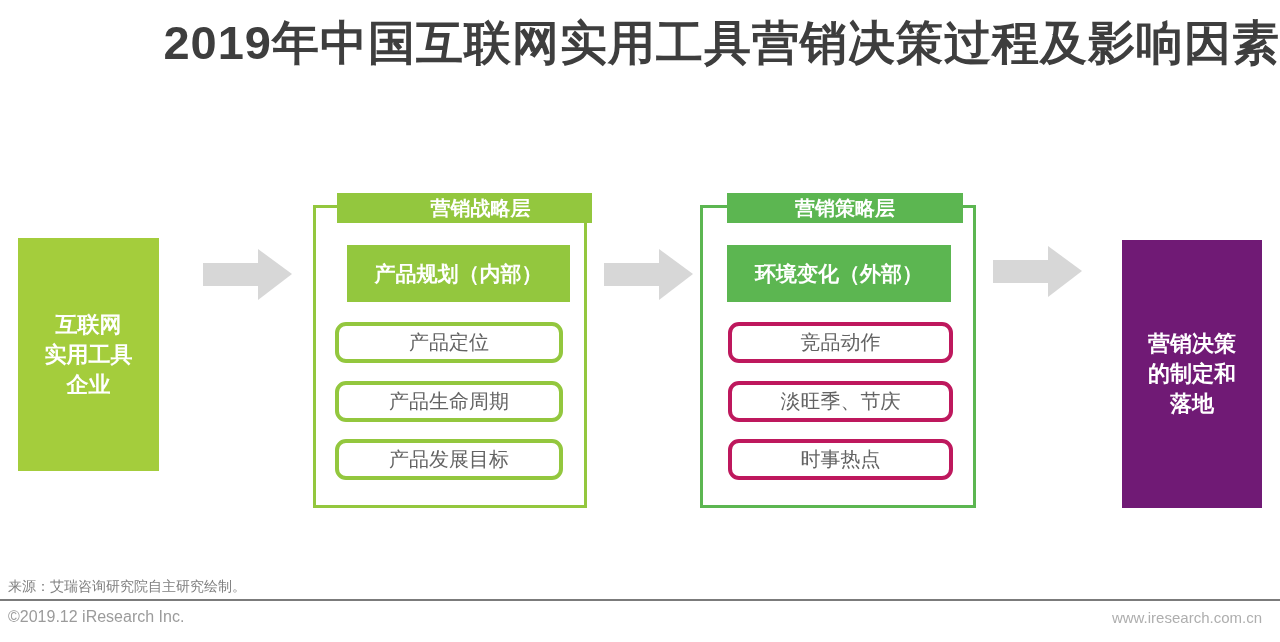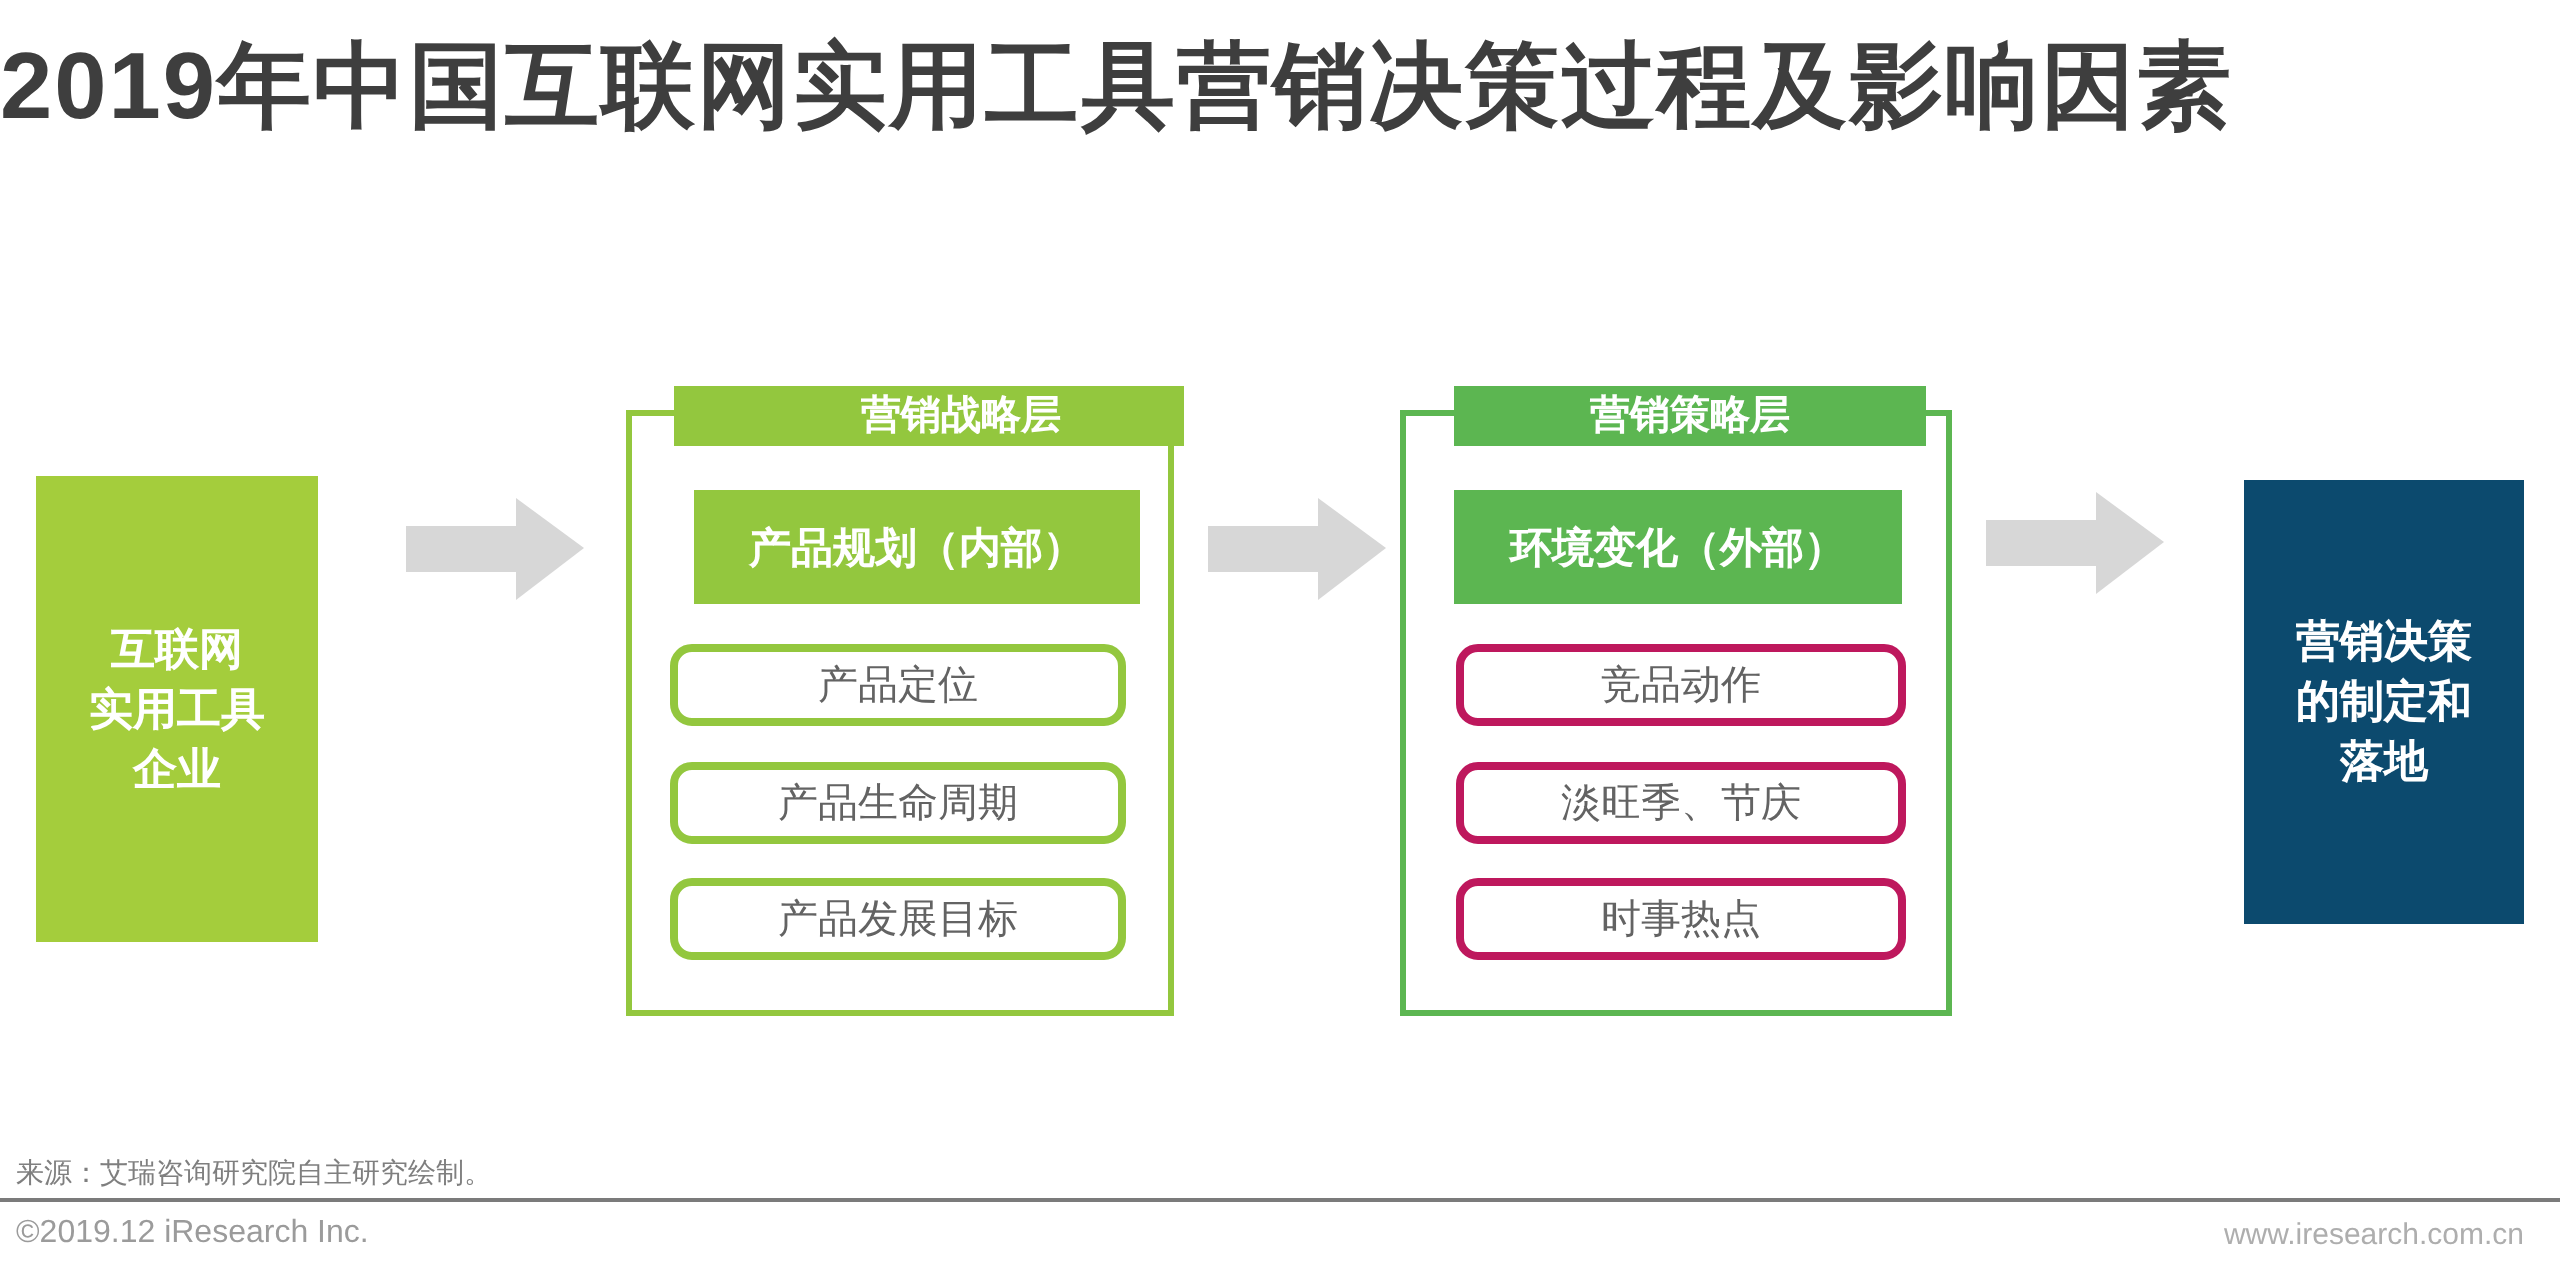--- a/index.html
+++ b/index.html
@@ -2,30 +2,30 @@
 <html><head>
 <meta charset="utf-8">
 <style>
   html,body{margin:0;padding:0;background:#ffffff;}
   .canvas{
     position:relative;width:1280px;height:642px;background:#ffffff;overflow:hidden;
     font-family:"Liberation Sans","DejaVu Sans",sans-serif;
   }
   
   .title{
-    position:absolute;top:12px;left:0;width:1280px;text-align:left;
+    position:absolute;top:12px;left:0;width:1280px;text-align:right;
     font-size:47px;font-weight:bold;color:#3e3e3e;letter-spacing:1px;white-space:nowrap;
   }
   
   .end-box{
     position:absolute;display:flex;flex-direction:column;align-items:center;justify-content:center;
     color:#ffffff;font-size:22px;font-weight:bold;line-height:30px;text-align:center;
   }
   .source-box{left:18px;top:238px;width:141px;height:233px;background:#a4cd3c;}
-  .result-box{left:1122px;top:240px;width:140px;height:222px;background:#0c4a6e;}
+  .result-box{left:1122px;top:240px;width:140px;height:268px;background:#701a75;}
   
   .arrow{position:absolute;width:89px;height:51px;}
   .arrow .shaft{position:absolute;left:0;top:14px;width:56px;height:23px;background:#d7d7d7;}
   .arrow .head{
     position:absolute;left:55px;top:0;width:0;height:0;
     border-left:34px solid #d7d7d7;border-top:25px solid transparent;border-bottom:26px solid transparent;
   }
   .arrow-1{left:203px;top:249px;}
   .arrow-2{left:604px;top:249px;}
   .arrow-3{left:993px;top:246px;}

